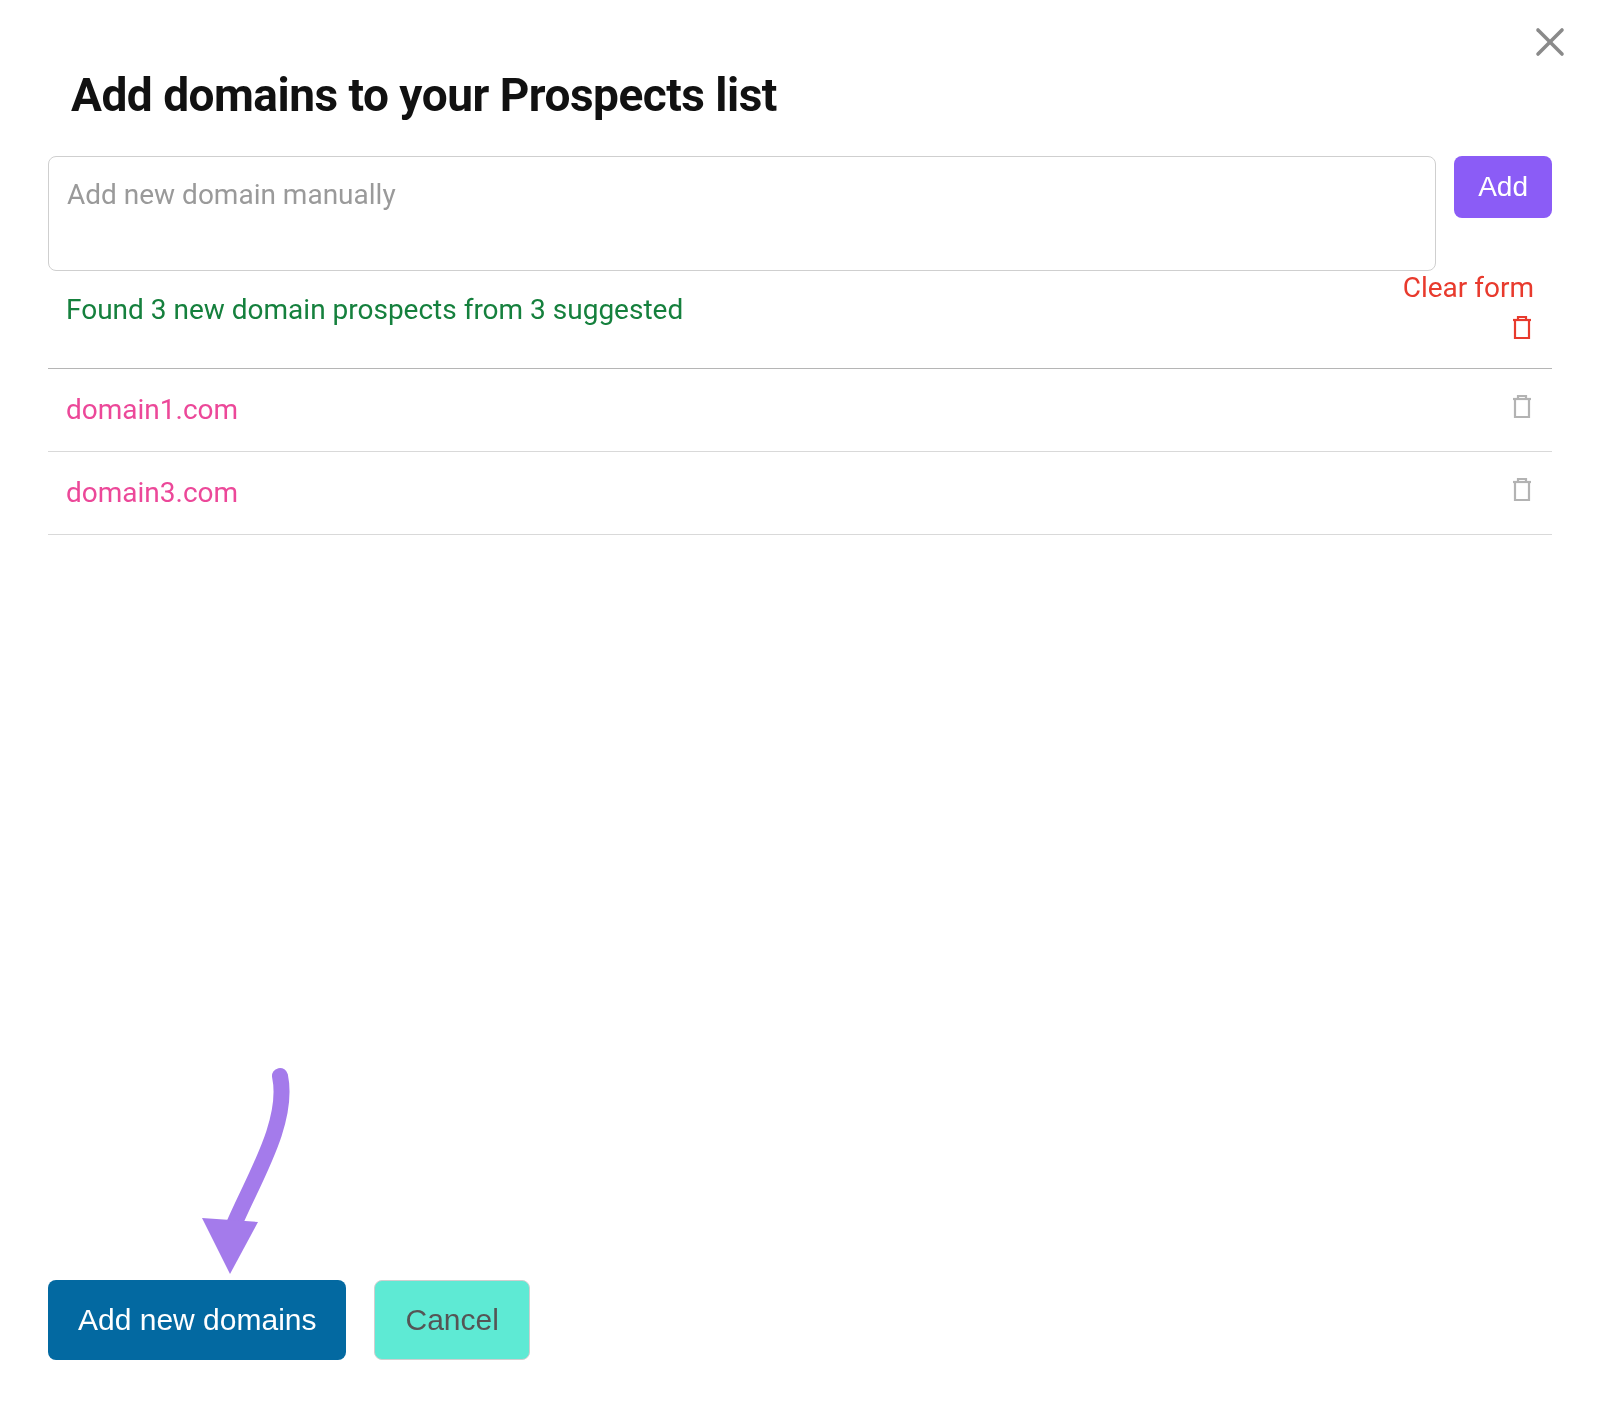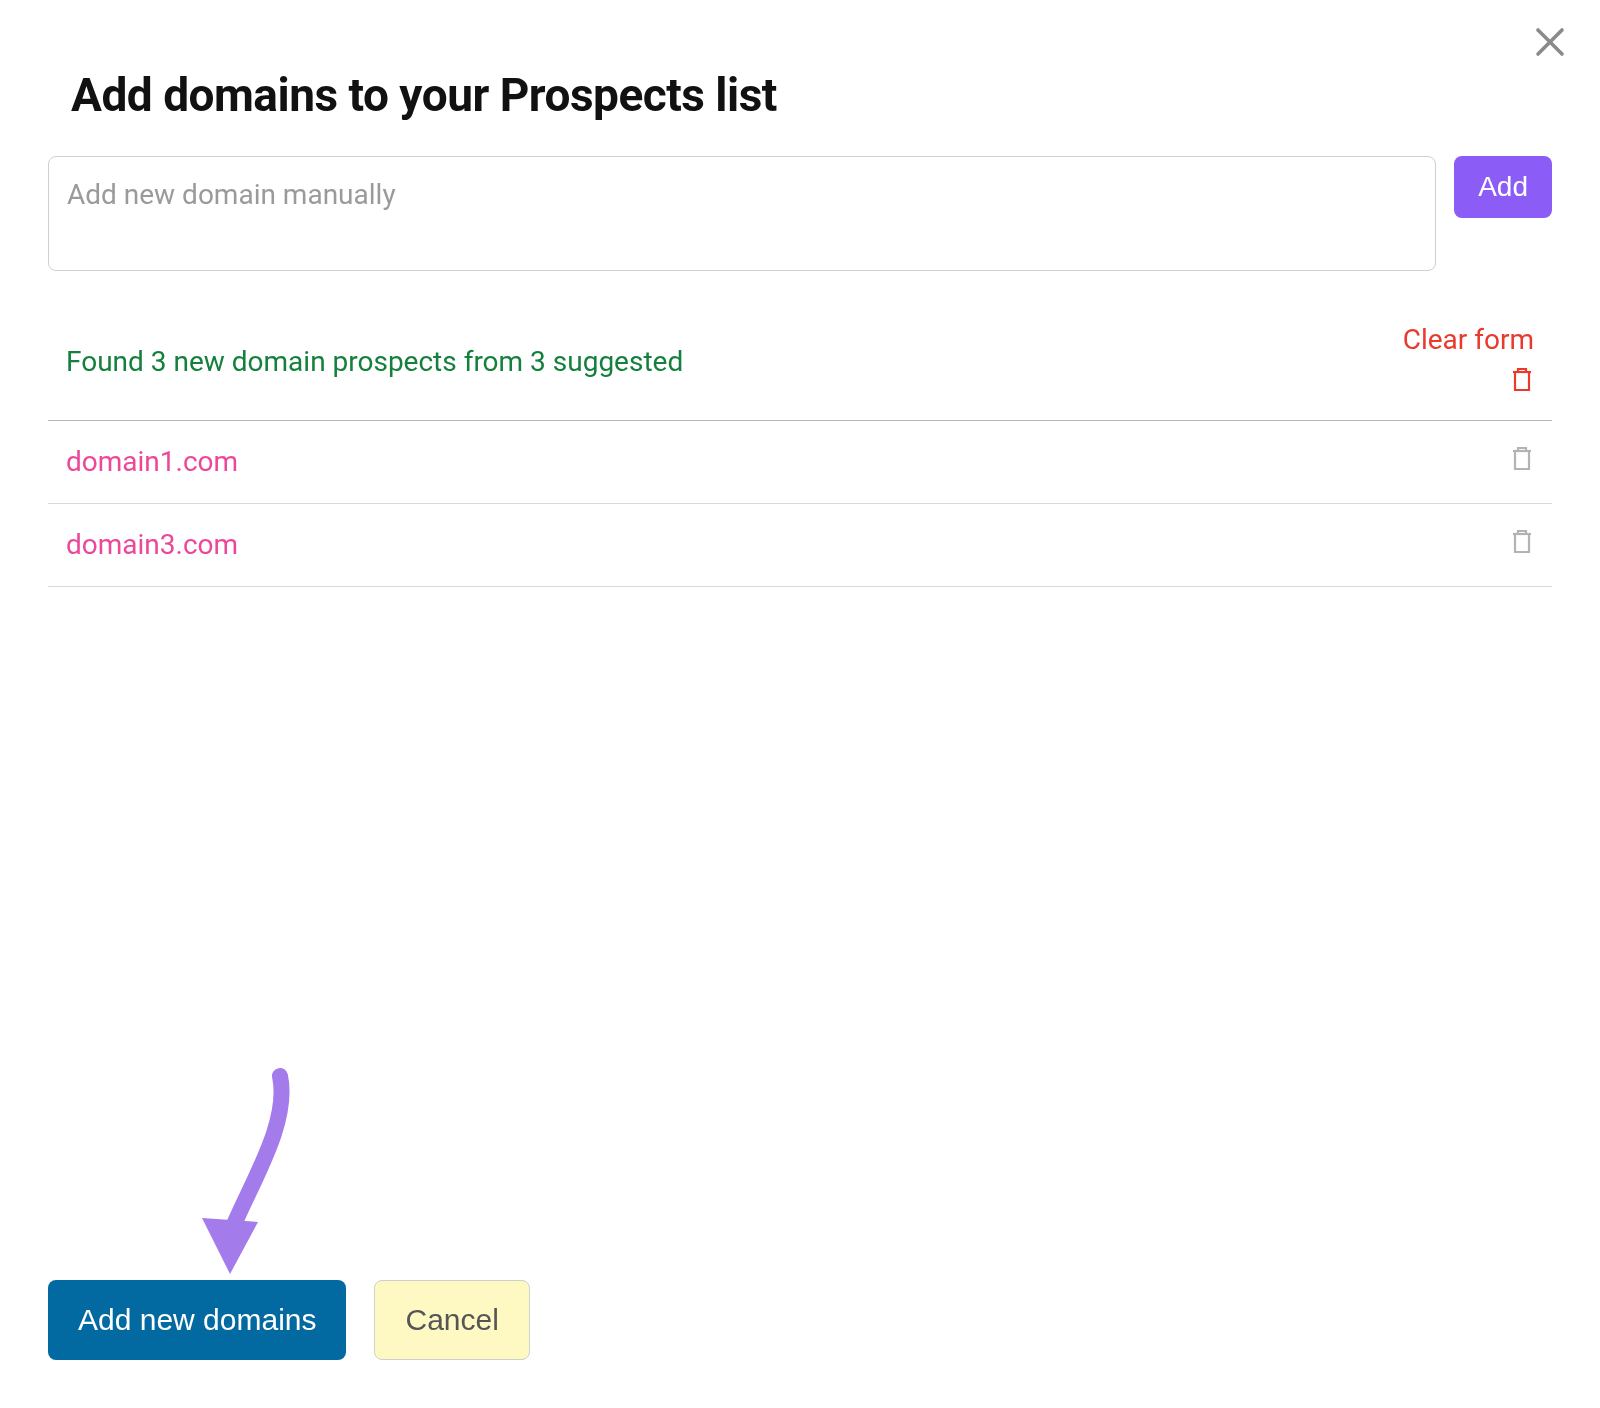--- a/index.html
+++ b/index.html
@@ -42,21 +42,20 @@
     }
     .subtitle {
       font-size: 28px;
       color: #333333;
       margin-bottom: 16px;
     }
     .input-row {
       display: flex;
       gap: 18px;
       align-items: flex-end;
-      margin-bottom: 52px;
     }
     .domain-input {
       flex: 1;
       min-height: 106px;
       border: 1px solid #cfcfcf;
       border-radius: 8px;
       padding: 20px 18px;
       font-size: 28px;
       color: #333;
       resize: none;
@@ -121,21 +120,21 @@
       background: #0369a1;
       color: #ffffff;
       border: none;
       border-radius: 8px;
       font-size: 30px;
       font-weight: 400;
       padding: 22px 30px;
       cursor: pointer;
     }
     .btn-secondary {
-      background: #fef9c3;
+      background: #5eead4;
       color: #555;
       border: 1px solid #cfcfcf;
       border-radius: 8px;
       font-size: 30px;
       font-weight: 400;
       padding: 22px 30px;
       cursor: pointer;
     }
     .arrow-annotation {
       position: absolute;

